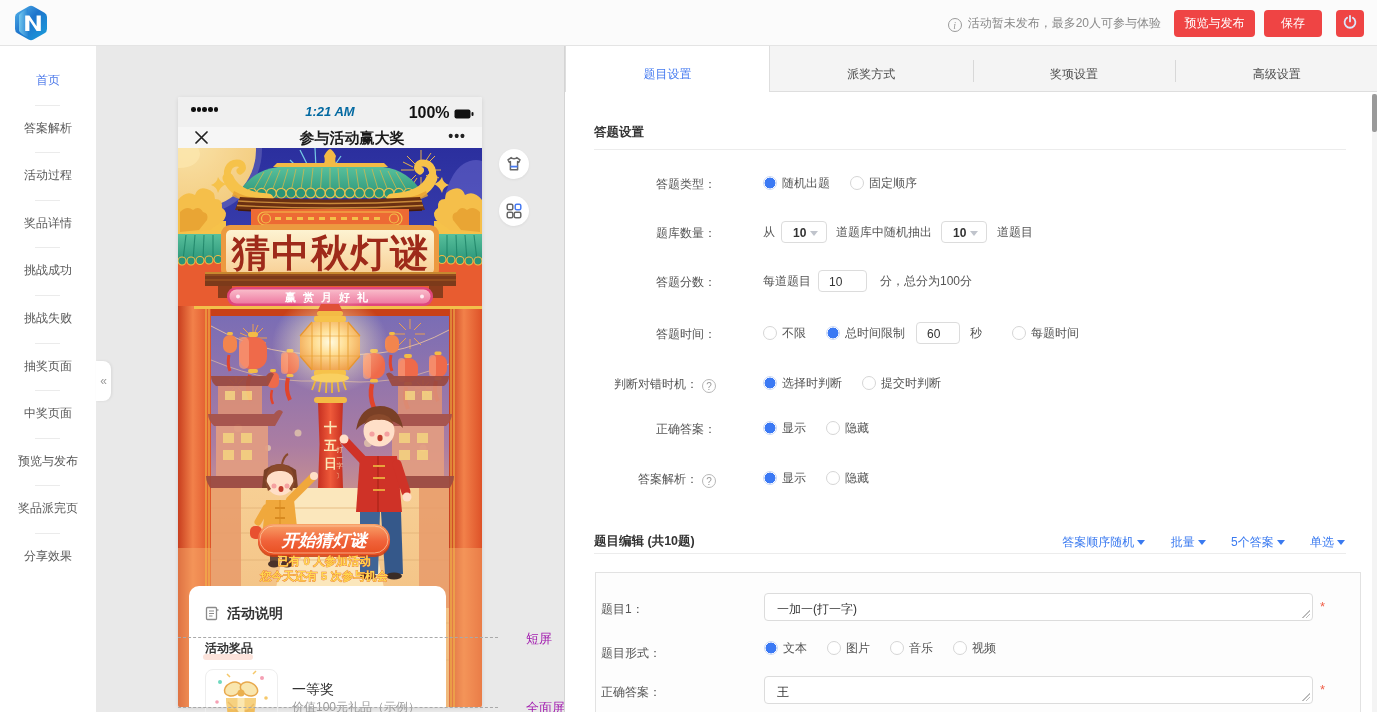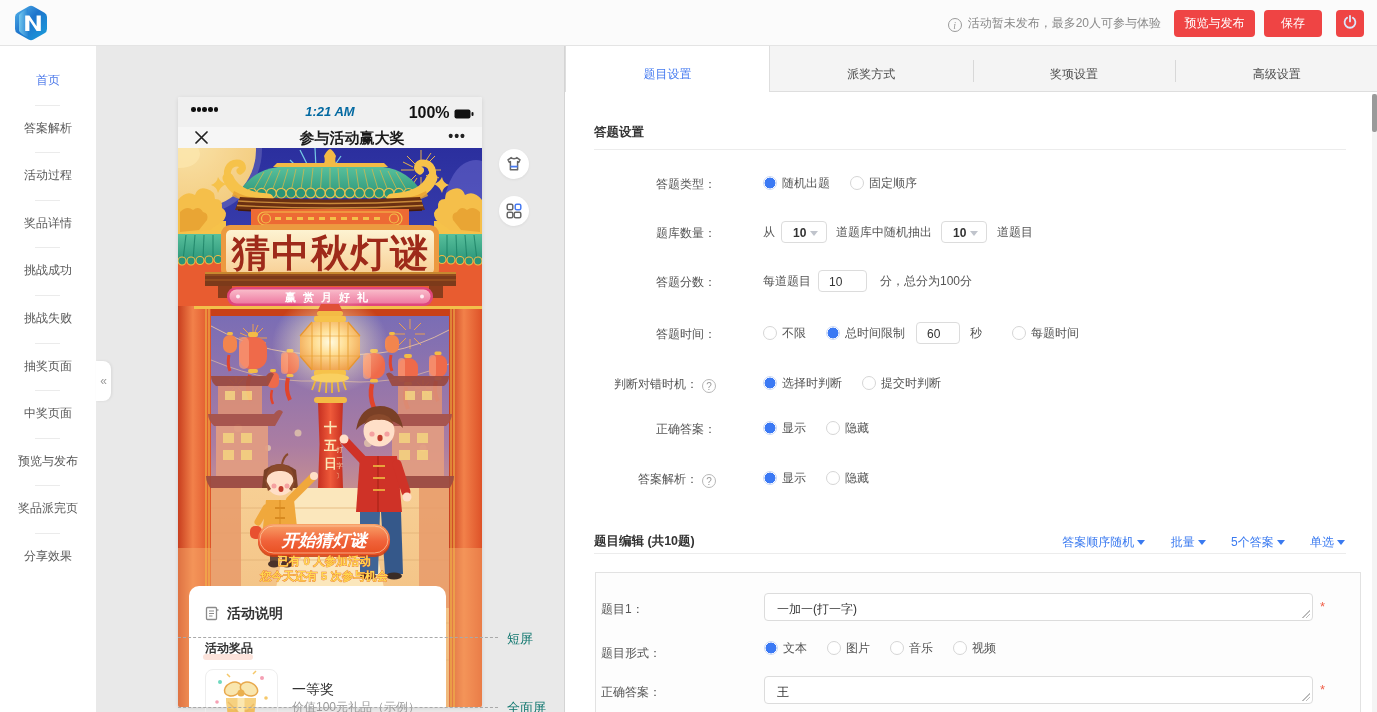--- a/index.html
+++ b/index.html
@@ -50,21 +50,21 @@
 #card .pz { position:absolute; left:16px; top:54px; font-size:12px; font-weight:bold; color:#333; z-index:2; }
 #card .pz:after { content:""; position:absolute; left:-2px; bottom:-3px; width:50px; height:6px; background:#fce3db; border-radius:4px; z-index:-1; }
 #card .box { position:absolute; left:16px; top:83px; width:73px; height:73px; border:1px solid #eee; border-radius:8px; }
 #card .p1 { position:absolute; left:103px; top:95px; font-size:14px; color:#333; }
 #card .p2 { position:absolute; left:103px; top:113px; font-size:12px; color:#999; }
 
 
 .marker { position:absolute; border-top:1px dashed #a9a9a9; z-index:8; }
 #mk1 { left:178px; top:637px; width:320px; }
 #mk2 { left:178px; top:707px; width:320px; }
-.mklb { position:absolute; font-size:13px; color:#0f766e; z-index:8; }
+.mklb { position:absolute; font-size:13px; color:#a21caf; z-index:8;margin-left:19px; }
 #mkl1 { left:507px; top:630px; }
 #mkl2 { left:507px; top:699px; }
 
 
 #panel { position:absolute; left:564px; top:46px; width:813px; height:666px; background:#fff; border-left:1px solid #d4d4d4; z-index:10; }
 #tabs { position:absolute; left:0; top:0; width:813px; height:46px; display:flex; }
 #tabs .tab { flex:1; background:#f4f4f4; border-bottom:1px solid #dedede; text-align:center; line-height:57px; font-size:12px; color:#4d4d4d; position:relative; }
 #tabs .tab + .tab:after { content:""; position:absolute; left:0; top:14px; width:1px; height:22px; background:#d8d8d8; }
 #tabs .tab.on { background:#fff; border-bottom:none; color:#4379f0; border-right:1px solid #dedede; border-left:1px solid #dedede; }
 #tabs .tab.on:after, #tabs .tab.on + .tab:after { display:none; }

